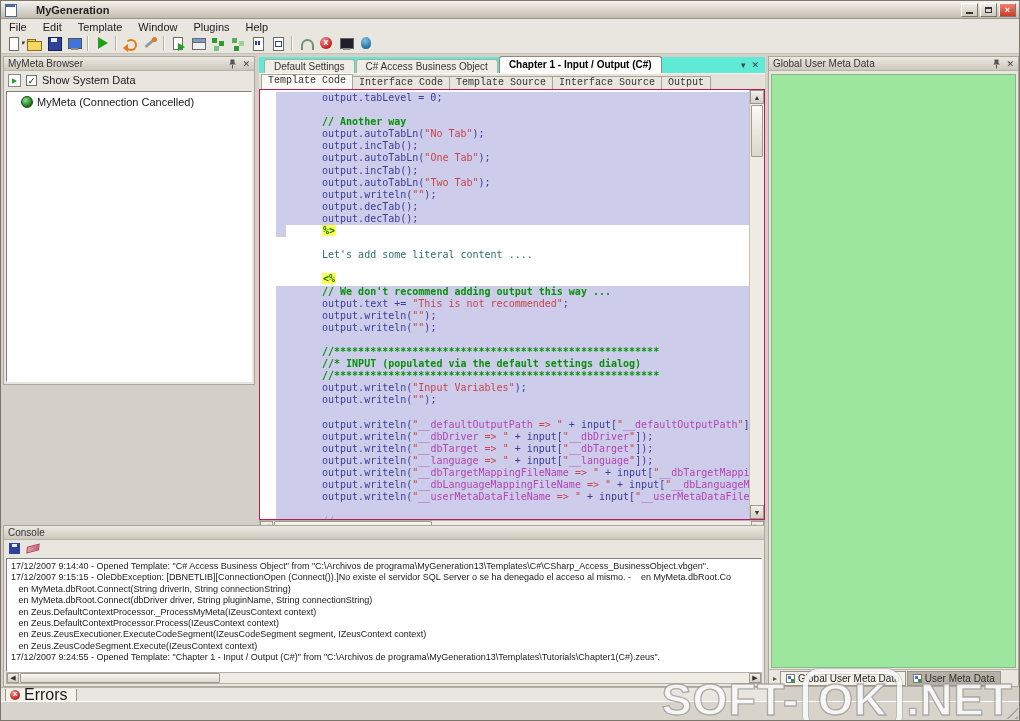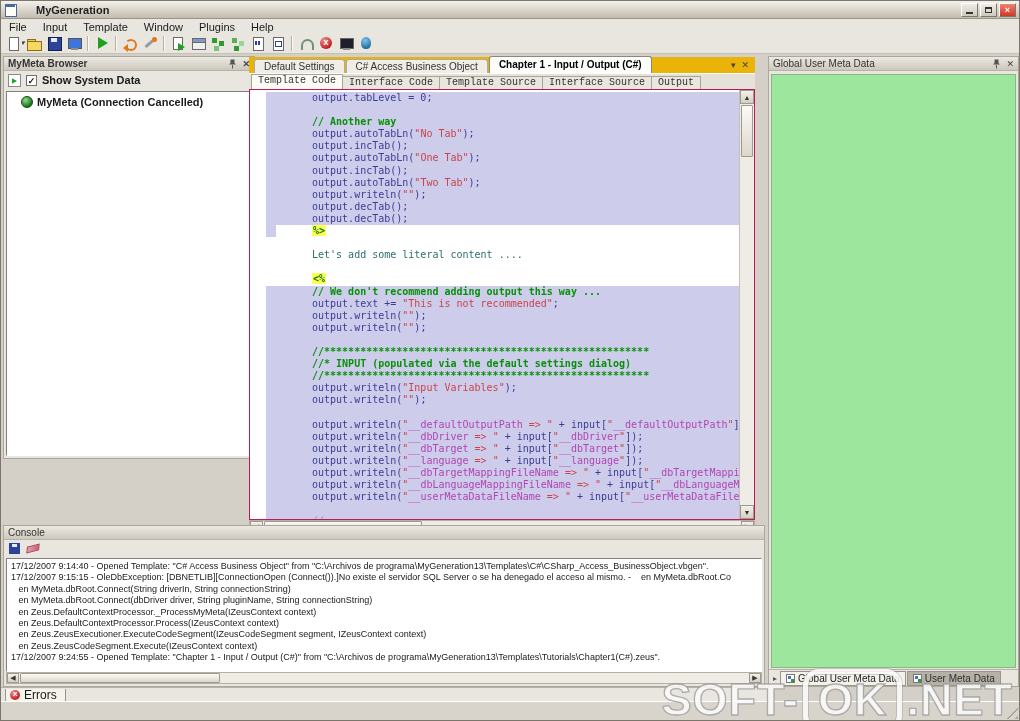--- a/index.html
+++ b/index.html
@@ -71,21 +71,21 @@
   
   .browser-toolbar { height:18px; display:flex; align-items:center; gap:5px; padding:0 4px; background:#e9e6df; }
   .refresh-ic { width:13px; height:13px; background:#fff; border:1px solid #8a8a8a; position:relative; }
   .refresh-ic::before { content:""; position:absolute; left:2px; top:2px; border-left:7px solid #1fa11f; border-top:4px solid transparent; border-bottom:4px solid transparent; transform:scale(.7); }
   .checkbox { width:11px; height:11px; background:#fff; border:1px solid #707070; font-size:9px; line-height:10px; text-align:center; color:#111; }
   .tree-area { position:absolute; left:2px; right:2px; top:34px; bottom:2px; background:#ffffff;
     border:1px solid #808080; border-bottom-color:#fff; border-right-color:#fff; padding:4px 4px; }
   .tree-item { display:flex; align-items:center; gap:4px; font-size:11px; padding-left:10px; }
   .orb { width:12px; height:12px; border-radius:50%; background:radial-gradient(circle at 35% 30%, #8fdc8f, #156e15 75%); border:1px solid #0d4d0d; }
   
-  .docarea { position:absolute; left:248px; top:56px; width:506px; height:476px; background:#eab308; }
+  .docarea { position:absolute; left:258px; top:56px; width:506px; height:476px; background:#5eead4; }
   .doctabs { position:relative; height:17px; display:flex; align-items:flex-end; padding-left:5px; border-bottom:1px solid #fff; }
   .doctab { font-size:10px; padding:1px 9px 2px; background:#efede5; border:1px solid #b0aba0; border-bottom:none;
     border-radius:3px 3px 0 0; margin-right:1px; color:#333; height:14px; display:flex; align-items:center; }
   .doctab.active { background:#fdfdfb; font-weight:bold; color:#000; height:17px; border-color:#8d887d; }
   .doctab-controls { margin-left:auto; display:flex; gap:6px; padding:0 6px 3px 0; color:#444; font-size:9px; }
   .subtabs { height:15px; display:flex; align-items:flex-end; padding-left:2px; background:#e5e2d9; }
   .subtab { font-size:10px; padding:0 6px 1px; border:1px solid #a9a49a; border-bottom:none; background:#e9e6de; color:#333; margin-right:-1px; height:13px;font-family:Liberation Mono, monospace; }
   .subtab.active { background:#fbfaf5; height:15px; font-weight:normal; }
   .editor { position:absolute; left:0; top:32px; width:506px; height:431px; background:#fff;
     border:1px solid #be185d; overflow:hidden; }
@@ -119,21 +119,21 @@
   .console-toolbar { height:17px; display:flex; align-items:center; gap:7px; padding:0 5px; background:#e9e6df; }
   .floppy-sm { width:11px; height:11px; background:#2c4398; position:relative; }
   .floppy-sm::before { content:""; position:absolute; left:3px; top:1px; width:5px; height:3px; background:#e6ecff; }
   .eraser { width:12px; height:7px; background:linear-gradient(90deg,#e89aa8,#cf5f74); transform:skewX(-20deg) rotate(-15deg); border:1px solid #9c4456; }
   .console-log { position:absolute; left:2px; right:2px; top:32px; bottom:14px; background:#ffffff;
     border:1px solid #808080; border-bottom-color:#fff; border-right-color:#fff; overflow:hidden; padding:2px 0 0 4px; }
   .console-line { font-size:9px; line-height:11.4px; white-space:pre; color:#1a1a1a; font-family:"Liberation Sans",sans-serif; }
   .console-hscroll { position:absolute; left:2px; right:2px; bottom:2px; height:12px; background:#eeece4; border:1px solid #b5b0a5; }
   
   .errors-strip { position:absolute; left:0; top:686px; width:768px; height:16px; background:#e9e6df; border-top:1px solid #b8b3a8; display:flex; align-items:center; padding-left:4px; }
-  .errors-tab { display:flex; align-items:center; gap:4px; background:#f6f3ea; border:1px solid #9a958b; border-top:none; border-radius:0 0 3px 3px; padding:0 8px 1px 4px; height:14px; font-size:12px; }
+  .errors-tab { display:flex; align-items:center; gap:4px; background:#f6f3ea; border:1px solid #9a958b; border-top:none; border-radius:0 0 3px 3px; padding:0 8px 1px 4px; height:14px; font-size:16px; }
   .err-orb { width:10px; height:10px; border-radius:50%; background:radial-gradient(circle at 35% 30%, #f09090, #c01818 75%); position:relative; }
   .err-orb::before { content:"x"; position:absolute; left:3px; top:-1px; color:#fff; font:bold 8px "Liberation Sans",sans-serif; }
   .statusbar { position:absolute; left:0; right:0; bottom:0; height:19px; background:#d8d4cc; border-top:1px solid #fff; }
   .grip { position:absolute; right:1px; bottom:1px; width:13px; height:13px;
     background:repeating-linear-gradient(135deg, transparent 0 4px, #aaa49a 4px 6px); clip-path:polygon(100% 0, 100% 100%, 0 100%); }
   
   .watermark { position:absolute; right:6px; top:668px; display:flex; align-items:center; z-index:50;
     font-weight:bold; font-size:45px; letter-spacing:1px; color:rgba(250,250,250,0.88);
     -webkit-text-stroke:1.3px rgba(150,150,150,0.75); pointer-events:none; }
   .wm-box { border:5px solid rgba(250,250,250,0.88); border-radius:16px; padding:0 10px; margin:0 4px;
@@ -152,21 +152,21 @@
       </span>
     <span class="winbtn">
         <span class="glyph-restore"></span>
       </span>
     <span class="winbtn close">×</span>
   </span>
 </div>
 
 <div class="menubar" id="menubar">
     <span class="menu-item">File</span>
-    <span class="menu-item">Input</span>
+    <span class="menu-item">Edit</span>
     <span class="menu-item">Template</span>
     <span class="menu-item">Window</span>
     <span class="menu-item">Plugins</span>
     <span class="menu-item">Help</span>
   </div>
 <div class="toolbar" id="toolbar">
     <span class="tbtn">
       <i class="tbicon ic-new-template"></i>
     </span>
     <span class="tbtn">
@@ -216,21 +216,21 @@
       <i class="tbicon ic-stop-execution"></i>
     </span>
     <span class="tbtn">
       <i class="tbicon ic-dos-window"></i>
     </span>
     <span class="tbtn">
       <i class="tbicon ic-security"></i>
     </span>
   </div>
 
-<div class="dockpanel" style="left:2px; top:55px; width:252px; height:403px;font-weight:bold;">
+<div class="dockpanel" style="left:2px; top:55px; width:252px; height:329px;">
   <div class="dock-header">
     <span>MyMeta  Browser</span>
     <span class="hbtns">
       <span class="hbtn">
           <svg class="pin-svg" width="9" height="10" viewBox="0 0 9 10">
             <path d="M2.5 0.5h4v3.5l1.5 1.5H1l1.5-1.5z" fill="#555"></path>
             <rect x="4" y="6" width="1" height="3.5" fill="#555"></rect>
           </svg>
         </span>
       <span class="hbtn">✕</span>

